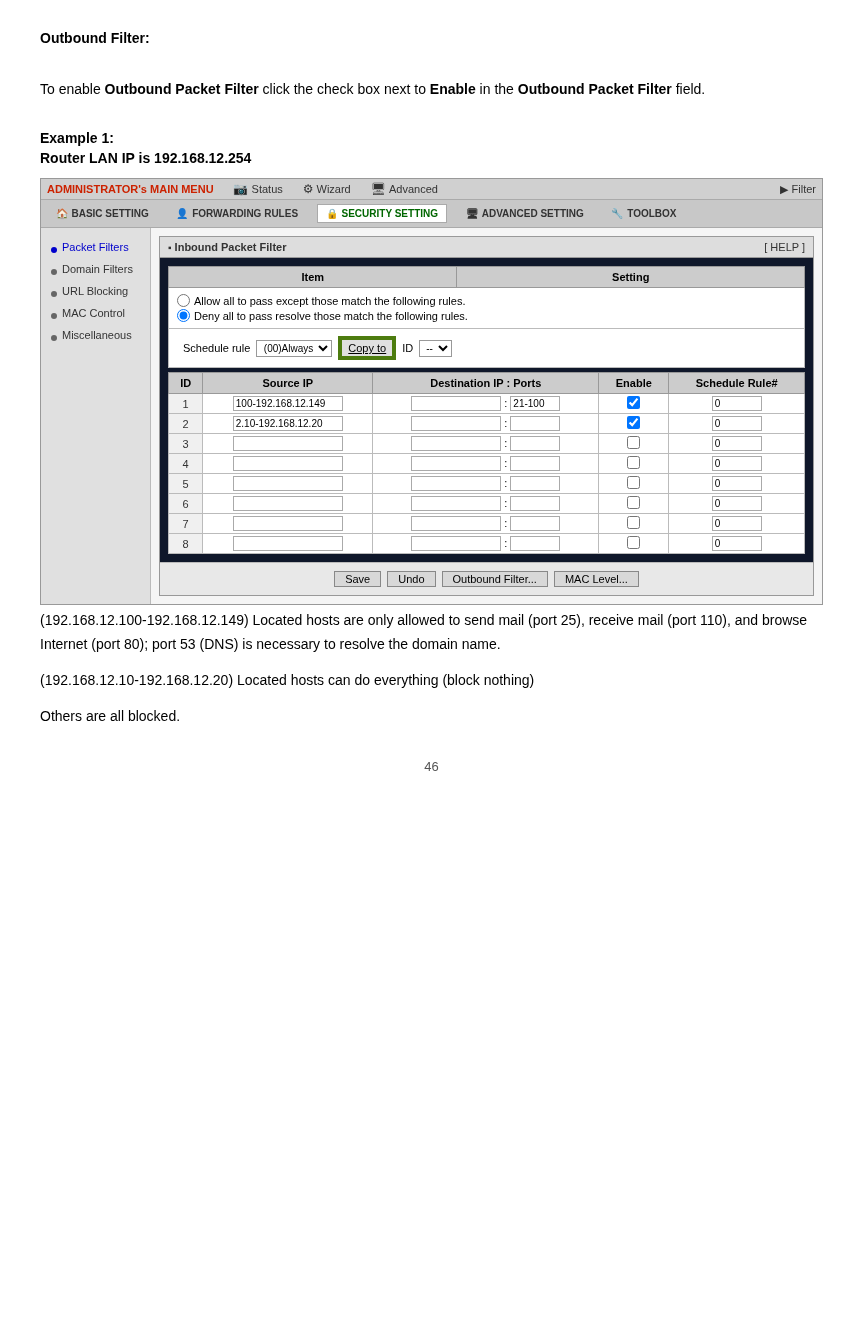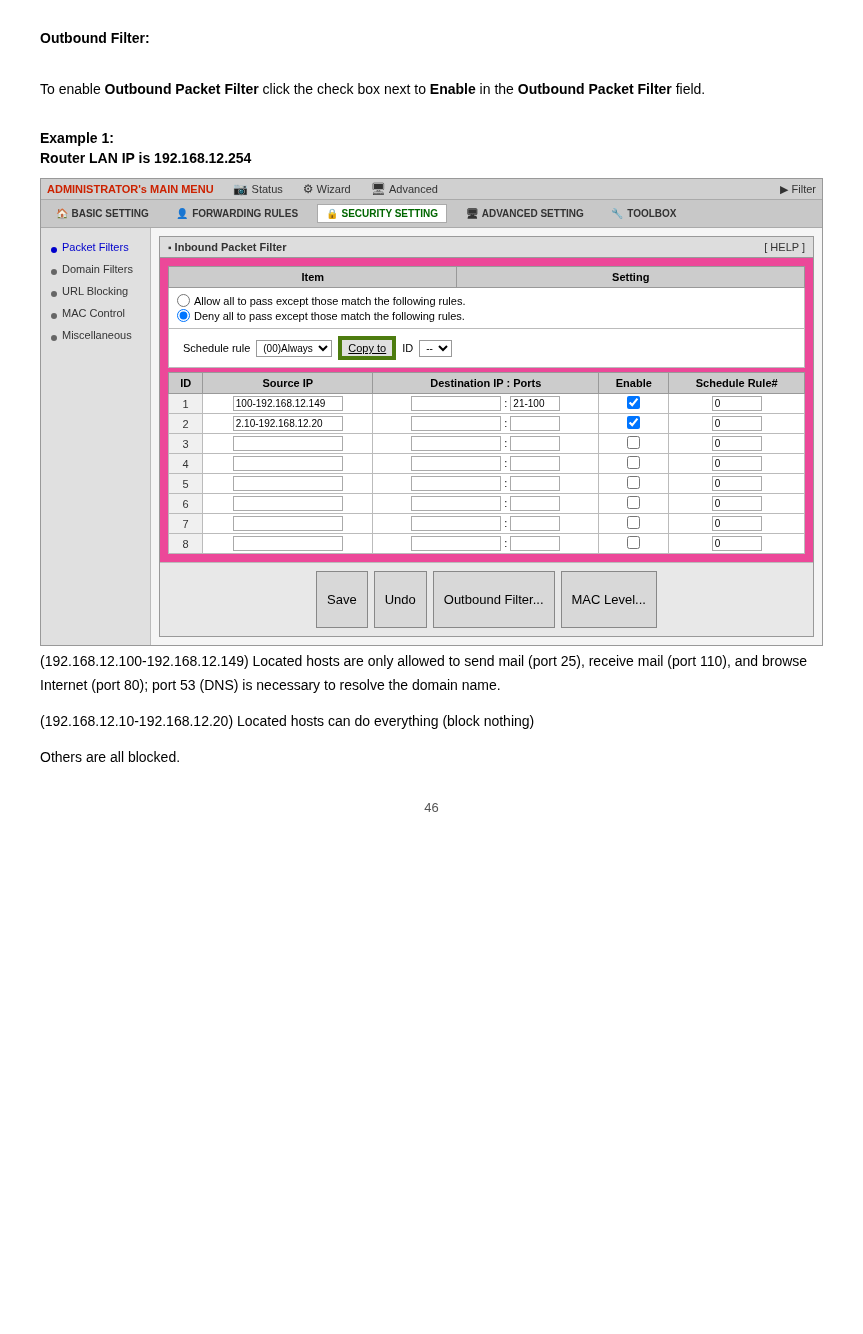--- a/index.html
+++ b/index.html
@@ -94,21 +94,21 @@
       cursor: pointer;
     }
     .sec-nav .sec-item.active {
       background: #fff;
       border: 1px solid #aaa;
       color: #006600;
     }
 
     
     .panel {
-      background: #ec4899;
+      background: #0f172a;
       border: 1px solid #999;
     }
     .panel-header {
       background: #ddd;
       padding: 4px 8px;
       display: flex;
       justify-content: space-between;
       align-items: center;
       border-bottom: 1px solid #999;
     }
@@ -168,20 +168,21 @@
       align-items: center;
       gap: 6px;
       padding: 4px 8px;
       font-size: 11px;
     }
     .schedule-select {
       border: 1px solid #999;
       background: #fff;
       font-size: 10px;
       padding: 1px 2px;
+      text-align: right;
     }
     .copy-to-btn {
       border: 4px solid #4d7c0f;
       background: #e0e0e0;
       padding: 2px 6px;
       font-size: 11px;
       cursor: pointer;
       text-decoration: underline;
     }
     .id-select {
@@ -236,22 +237,22 @@
       display: flex;
       gap: 6px;
       padding: 8px;
       background: #e8e8e8;
       border-top: 1px solid #bbb;
       justify-content: center;
     }
     .action-btn {
       border: 1px solid #888;
       background: #d8d8d8;
-      padding: 20px 10px;
-      font-size: 13px;
+      padding: 1px 10px;
+      font-size: 11px;
       cursor: pointer;
     }
 
     
     .sidebar-layout {
       display: flex;
       gap: 0;
     }
     .sidebar {
       width: 110px;
@@ -411,21 +412,21 @@
             </thead>
             <tbody>
               <tr>
                 <td colspan="2" style="padding:4px 8px;">
                   <div class="radio-option">
                     <input type="radio" name="filter_rule" style="">
                     <span>Allow all to pass except those match the following rules.</span>
                   </div>
                   <div class="radio-option">
                     <input type="radio" name="filter_rule" checked="" style="">
-                    <span>Deny all to pass except those match the following rules.</span>
+                    <span>Deny all to pass resolve those match the following rules.</span>
                   </div>
                 </td>
               </tr>
               <tr>
                 <td colspan="2">
                   <div class="schedule-row">
                     <span>Schedule rule</span>
                     <select class="schedule-select">
                       <option>(00)Always</option>
                     </select>

